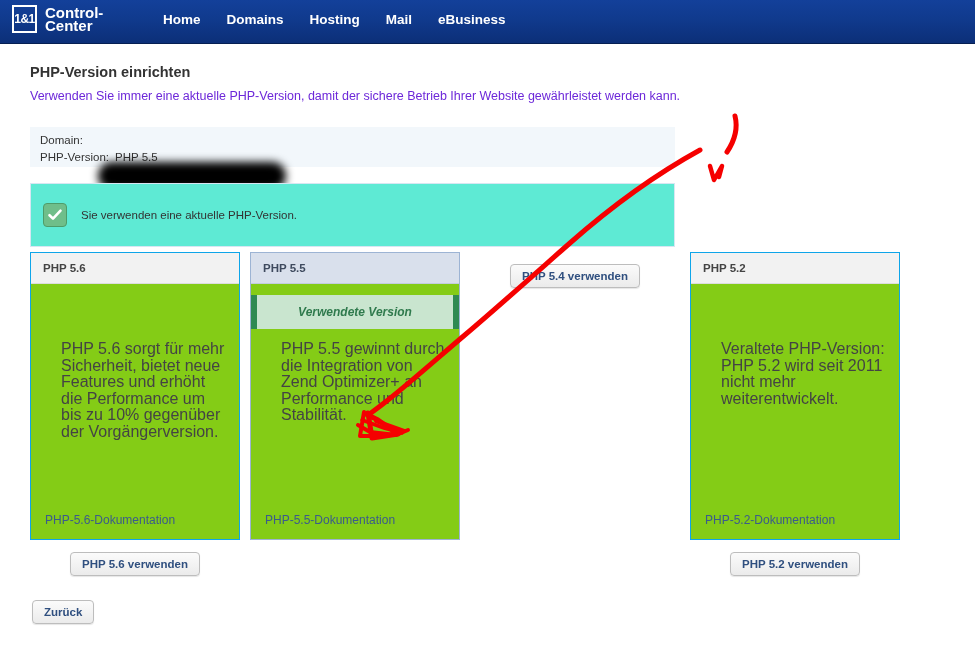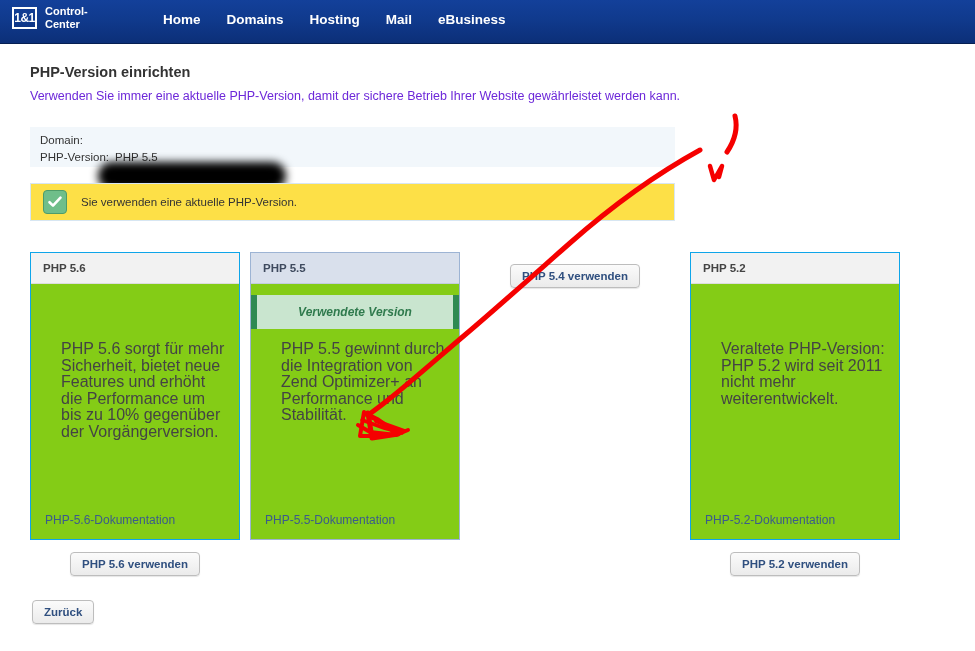--- a/index.html
+++ b/index.html
@@ -28,35 +28,35 @@
   }
   .brand {
     position: absolute;
     left: 12px; top: 5px;
     display: flex;
     align-items: center;
     gap: 8px;
   }
   .brand-logo {
     width: 25px;
-    height: 22px;
+    height: 28px;
     border: 2px solid #ffffff;
     box-sizing: border-box;
     color: #ffffff;
     font-size: 12px;
     font-weight: bold;
     display: flex;
     align-items: center;
     justify-content: center;
     letter-spacing: -0.5px;
     line-height: 1;
   }
   .brand-title {
     color: #ffffff;
-    font-size: 11px;
+    font-size: 15px;
     font-weight: bold;
     line-height: 13px;
     white-space: pre-line;
   }
   .nav-menu {
     position: absolute;
     left: 163px;
     top: 12px;
     display: flex;
     gap: 26px;
@@ -116,22 +116,22 @@
     border-radius: 14px;
     background: #000000;
     filter: blur(4px);
   }
 
   
   .notice {
     position: absolute;
     left: 30px; top: 139px;
     width: 645px;
-    height: 38px;
-    background: #fde047;
+    height: 64px;
+    background: #5eead4;
     border: 1px solid #d7e6f2;
     box-sizing: border-box;
     display: flex;
     align-items: center;
     padding-left: 12px;
   }
   .notice-icon {
     width: 24px; height: 24px;
     background: #6fbe8a;
     border: 1px solid #4e9c6a;

